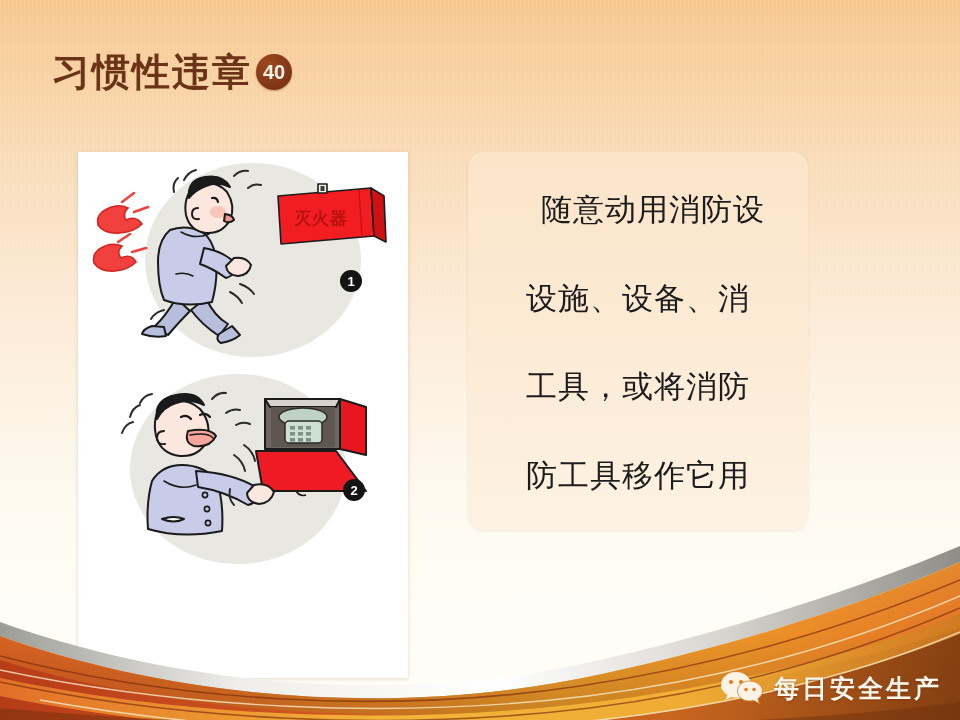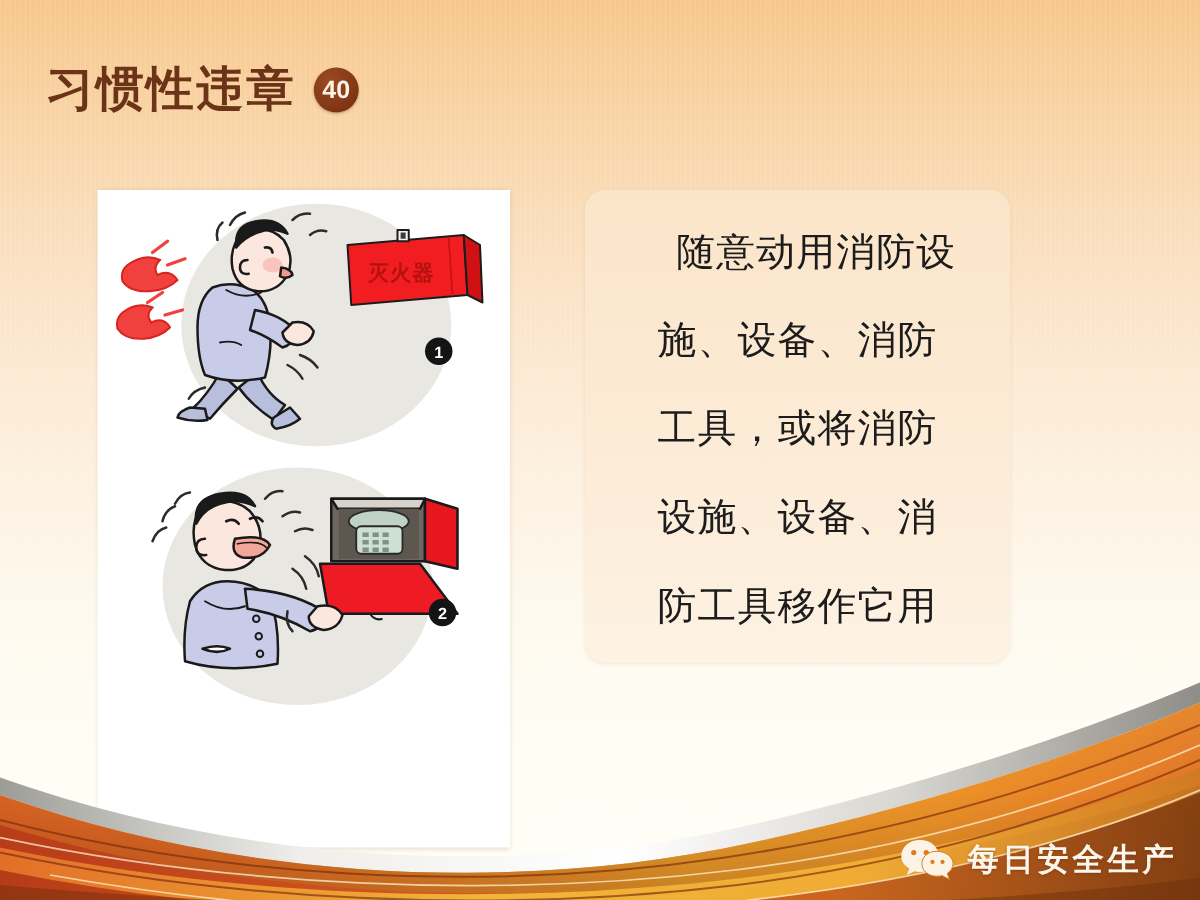--- a/index.html
+++ b/index.html
@@ -39,25 +39,25 @@
         rgba(255,255,255,0.22) 1px,
         rgba(255,255,255,0) 1px,
         rgba(255,255,255,0) 4px);
     opacity: .5;
     pointer-events: none;
   }
 
   
   #title-row {
     position: absolute;
-    left: 37px;
+    left: 52px;
     top: 44px;
     display: flex;
     align-items: center;
-    gap: 14px;
+    gap: 4px;
     height: 56px;
     justify-content: flex-end;
   }
   #title-text {
     font-family: "Liberation Serif", "DejaVu Serif", serif;
     font-size: 38px;
     font-weight: 700;
     letter-spacing: 2px;
     color: #6b3318;
     line-height: 1;
@@ -337,23 +337,22 @@
           <path d="M156 96 q9 6 11 16"></path>
           <path d="M152 130 q-2 10 4 16"></path>
         </g>
       </svg>
       <div class="num-badge" id="badge-2">2</div>
     </div>
   </div>
 
   <div id="text-card">
     <div class="card-line indent">随意动用消防设</div>
-    <div class="card-line">施、设备、消防</div>
+    <div class="card-line">设施、设备、消</div>
     <div class="card-line">工具，或将消防</div>
-    <div class="card-line">设施、设备、消</div>
     <div class="card-line">防工具移作它用</div>
   </div>
 
   <div id="wave-wrap">
     <svg id="wave-svg" width="960" height="210" viewBox="0 0 960 210">
       <defs>
         <linearGradient id="gradMain" x1="0" y1="0" x2="1" y2="0">
           <stop offset="0%" stop-color="#c8441f"></stop>
           <stop offset="18%" stop-color="#d95c23"></stop>
           <stop offset="38%" stop-color="#ea8a28"></stop>

